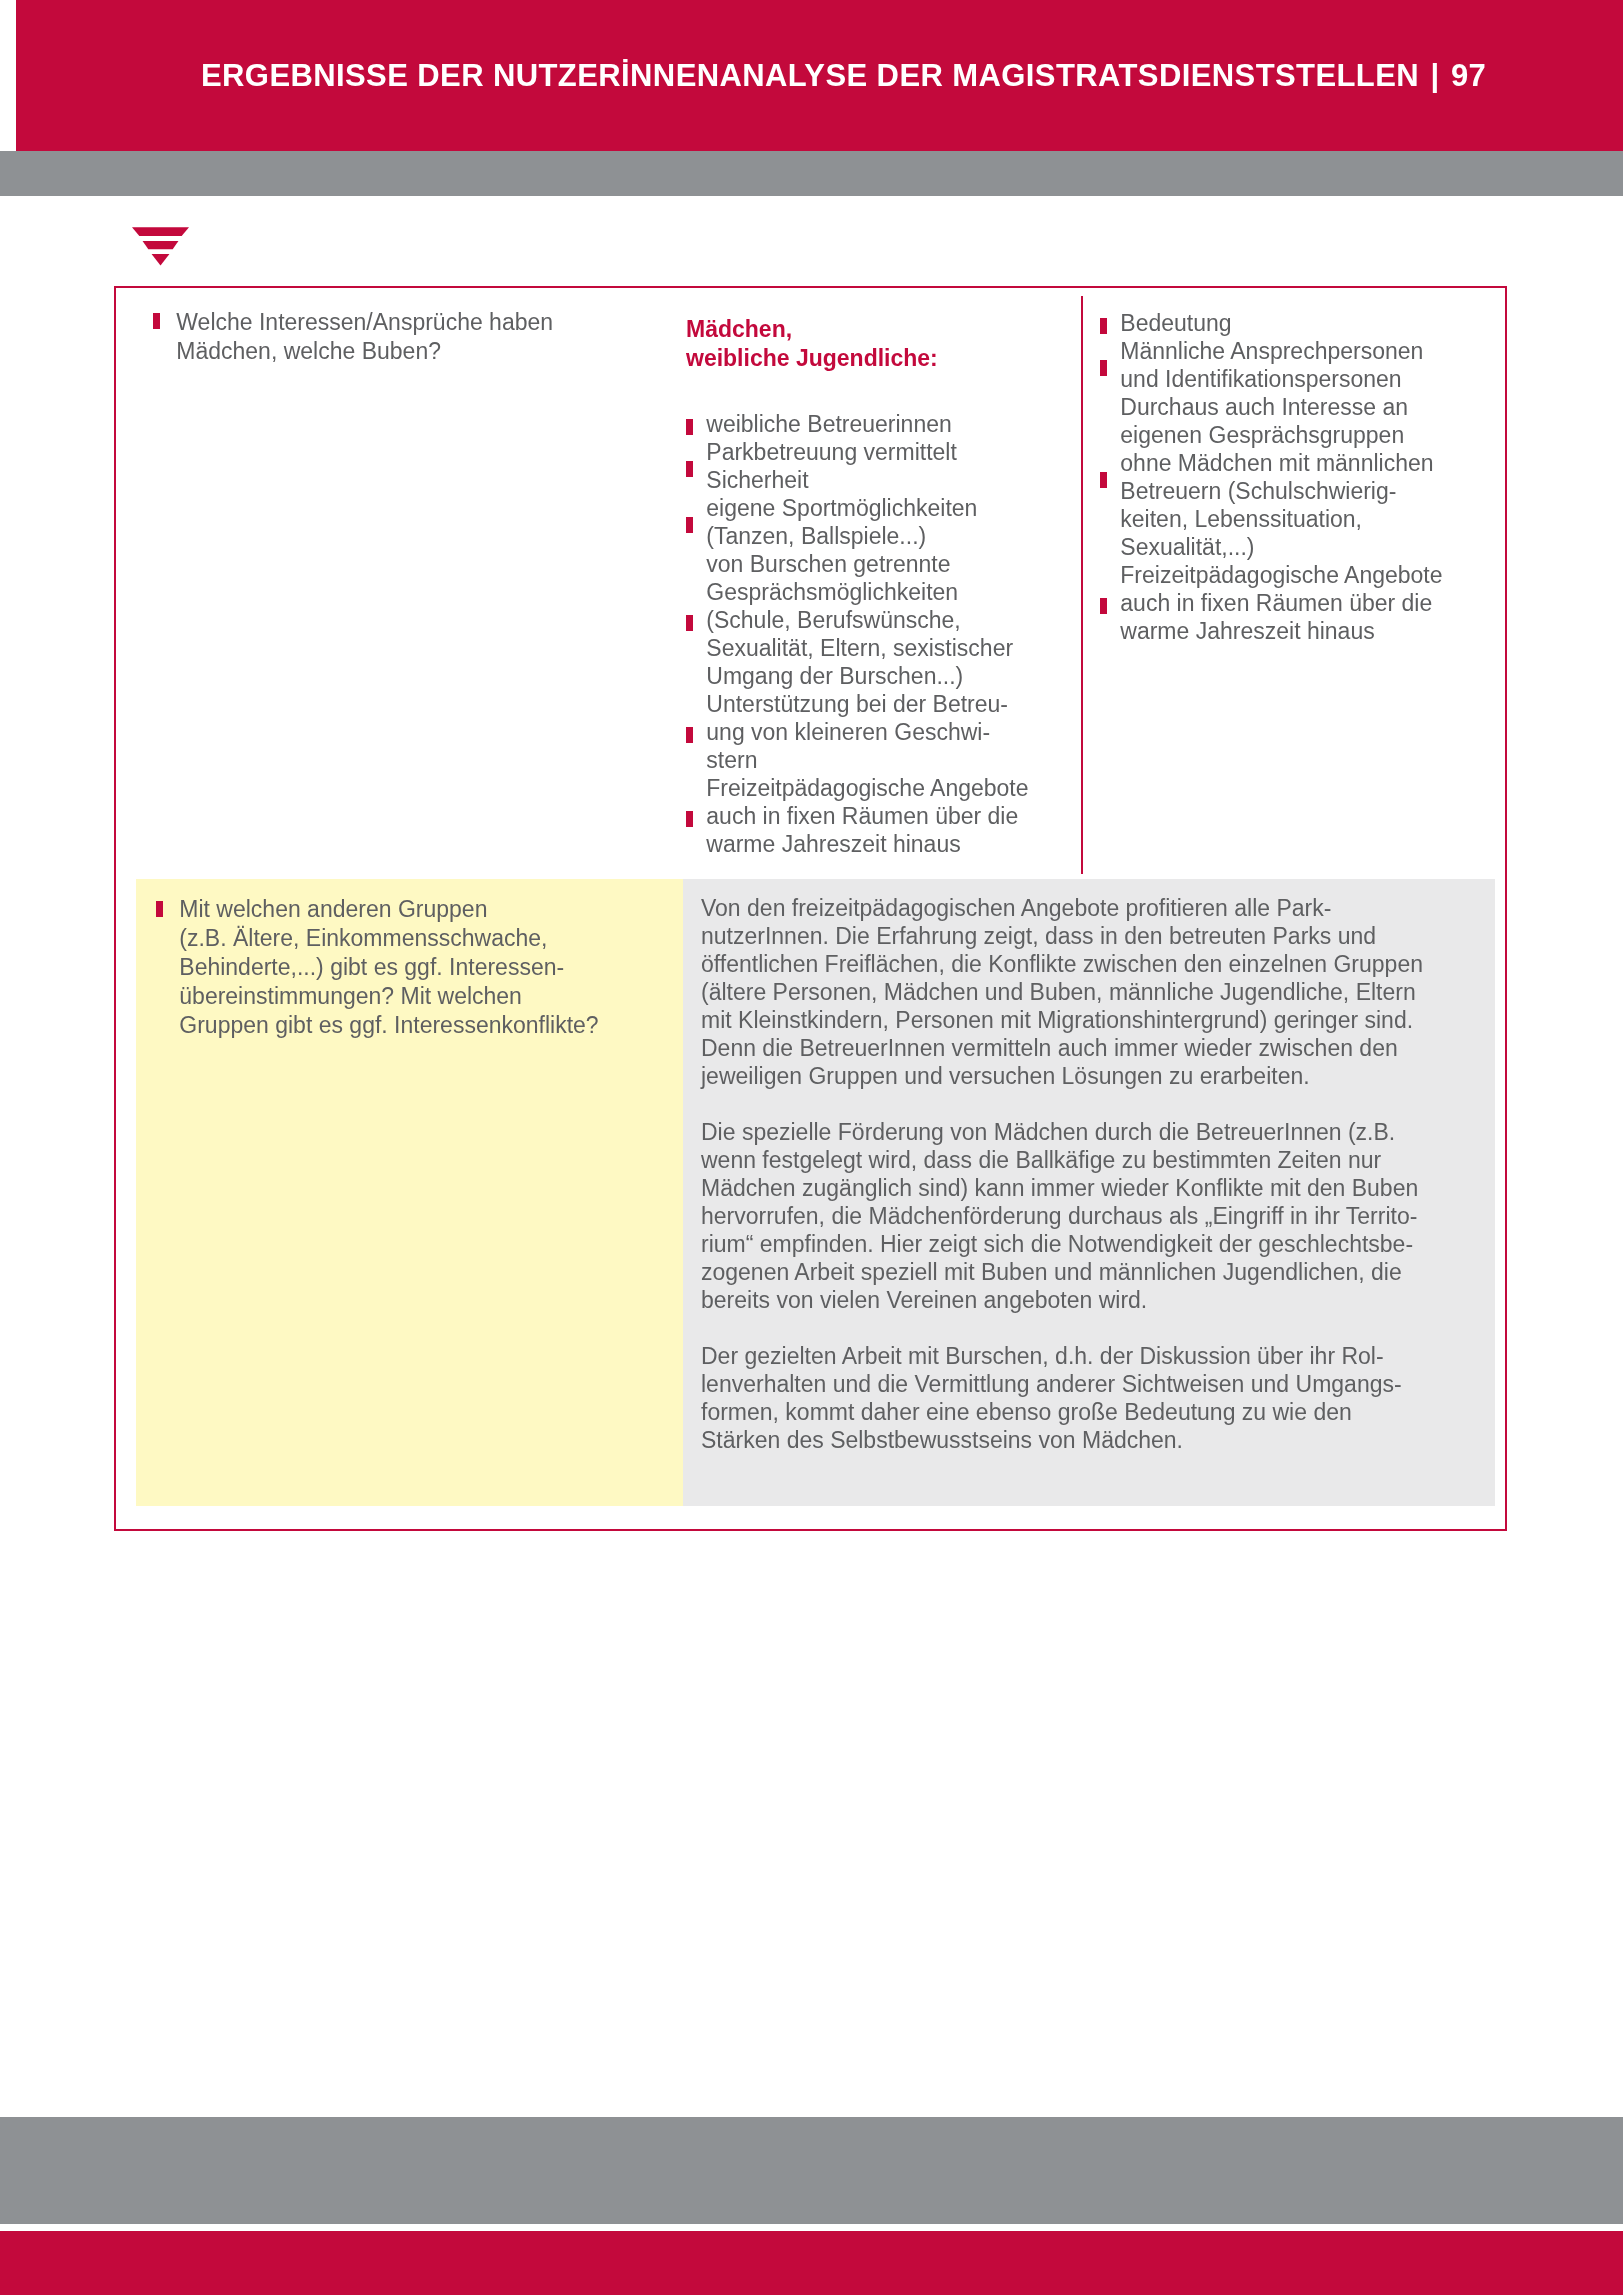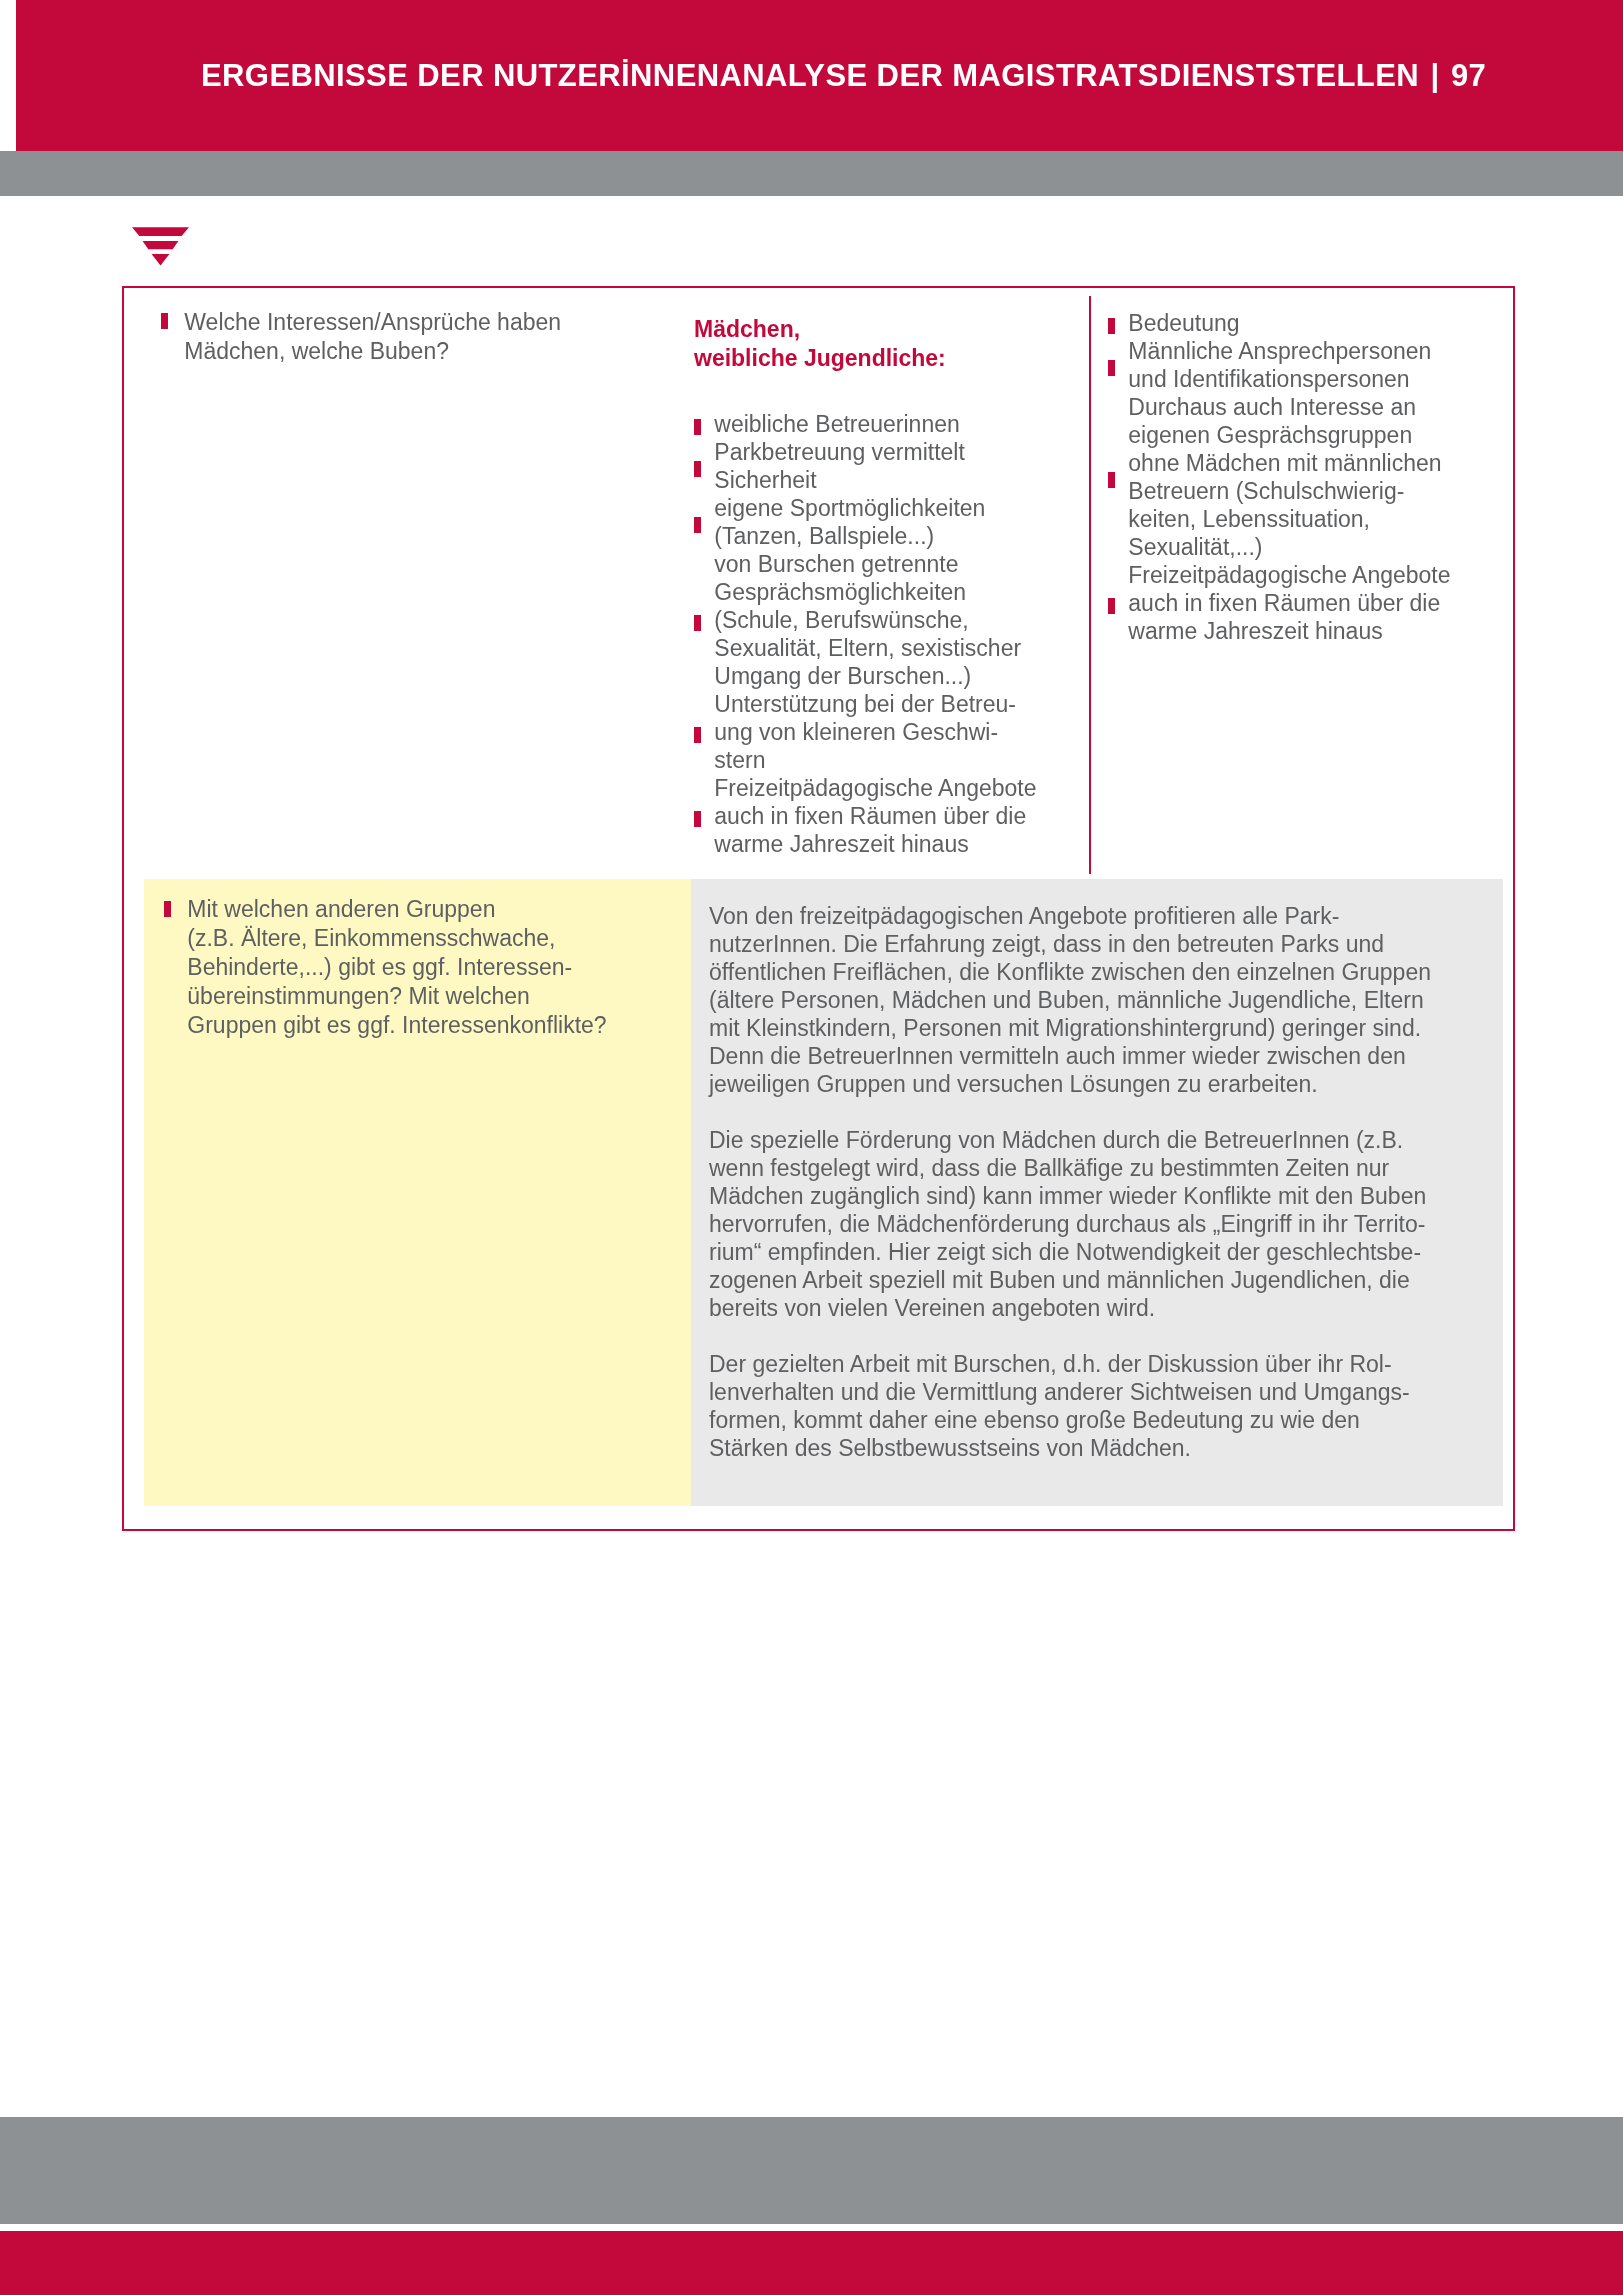--- a/index.html
+++ b/index.html
@@ -49,21 +49,21 @@
   
   .funnel {
     position: absolute;
     left: 132px; top: 227px;
     width: 57px; height: 41px;
   }
 
   
   .content-table {
     position: absolute;
-    left: 122px; top: 286px;
+    left: 114px; top: 286px;
     width: 1393px; height: 1245px;
     border: 2.4px solid #c3093c;
     box-sizing: border-box;
     color: #5e5f61;
     font-size: 23px;
   }
   .col-divider {
     position: absolute;
     left: 965px; top: 8px;
     width: 2.4px; height: 578px;
@@ -125,21 +125,21 @@
   }
   .gray-right {
     position: absolute;
     left: 567px; top: 591px;
     width: 812px; height: 627px;
     background: #e9e9ea;
     box-sizing: border-box;
     padding: 14.6px 18px 0 18px;
   }
   .para {
-    margin: 8px 0 28px 0;
+    margin: 0 0 28px 0;
     white-space: pre-line;
     line-height: 28px;
   }
 
   
   .gray-band-bottom {
     position: absolute;
     left: 0; top: 2117px;
     width: 1623px; height: 107px;
     background: #8e9194;

